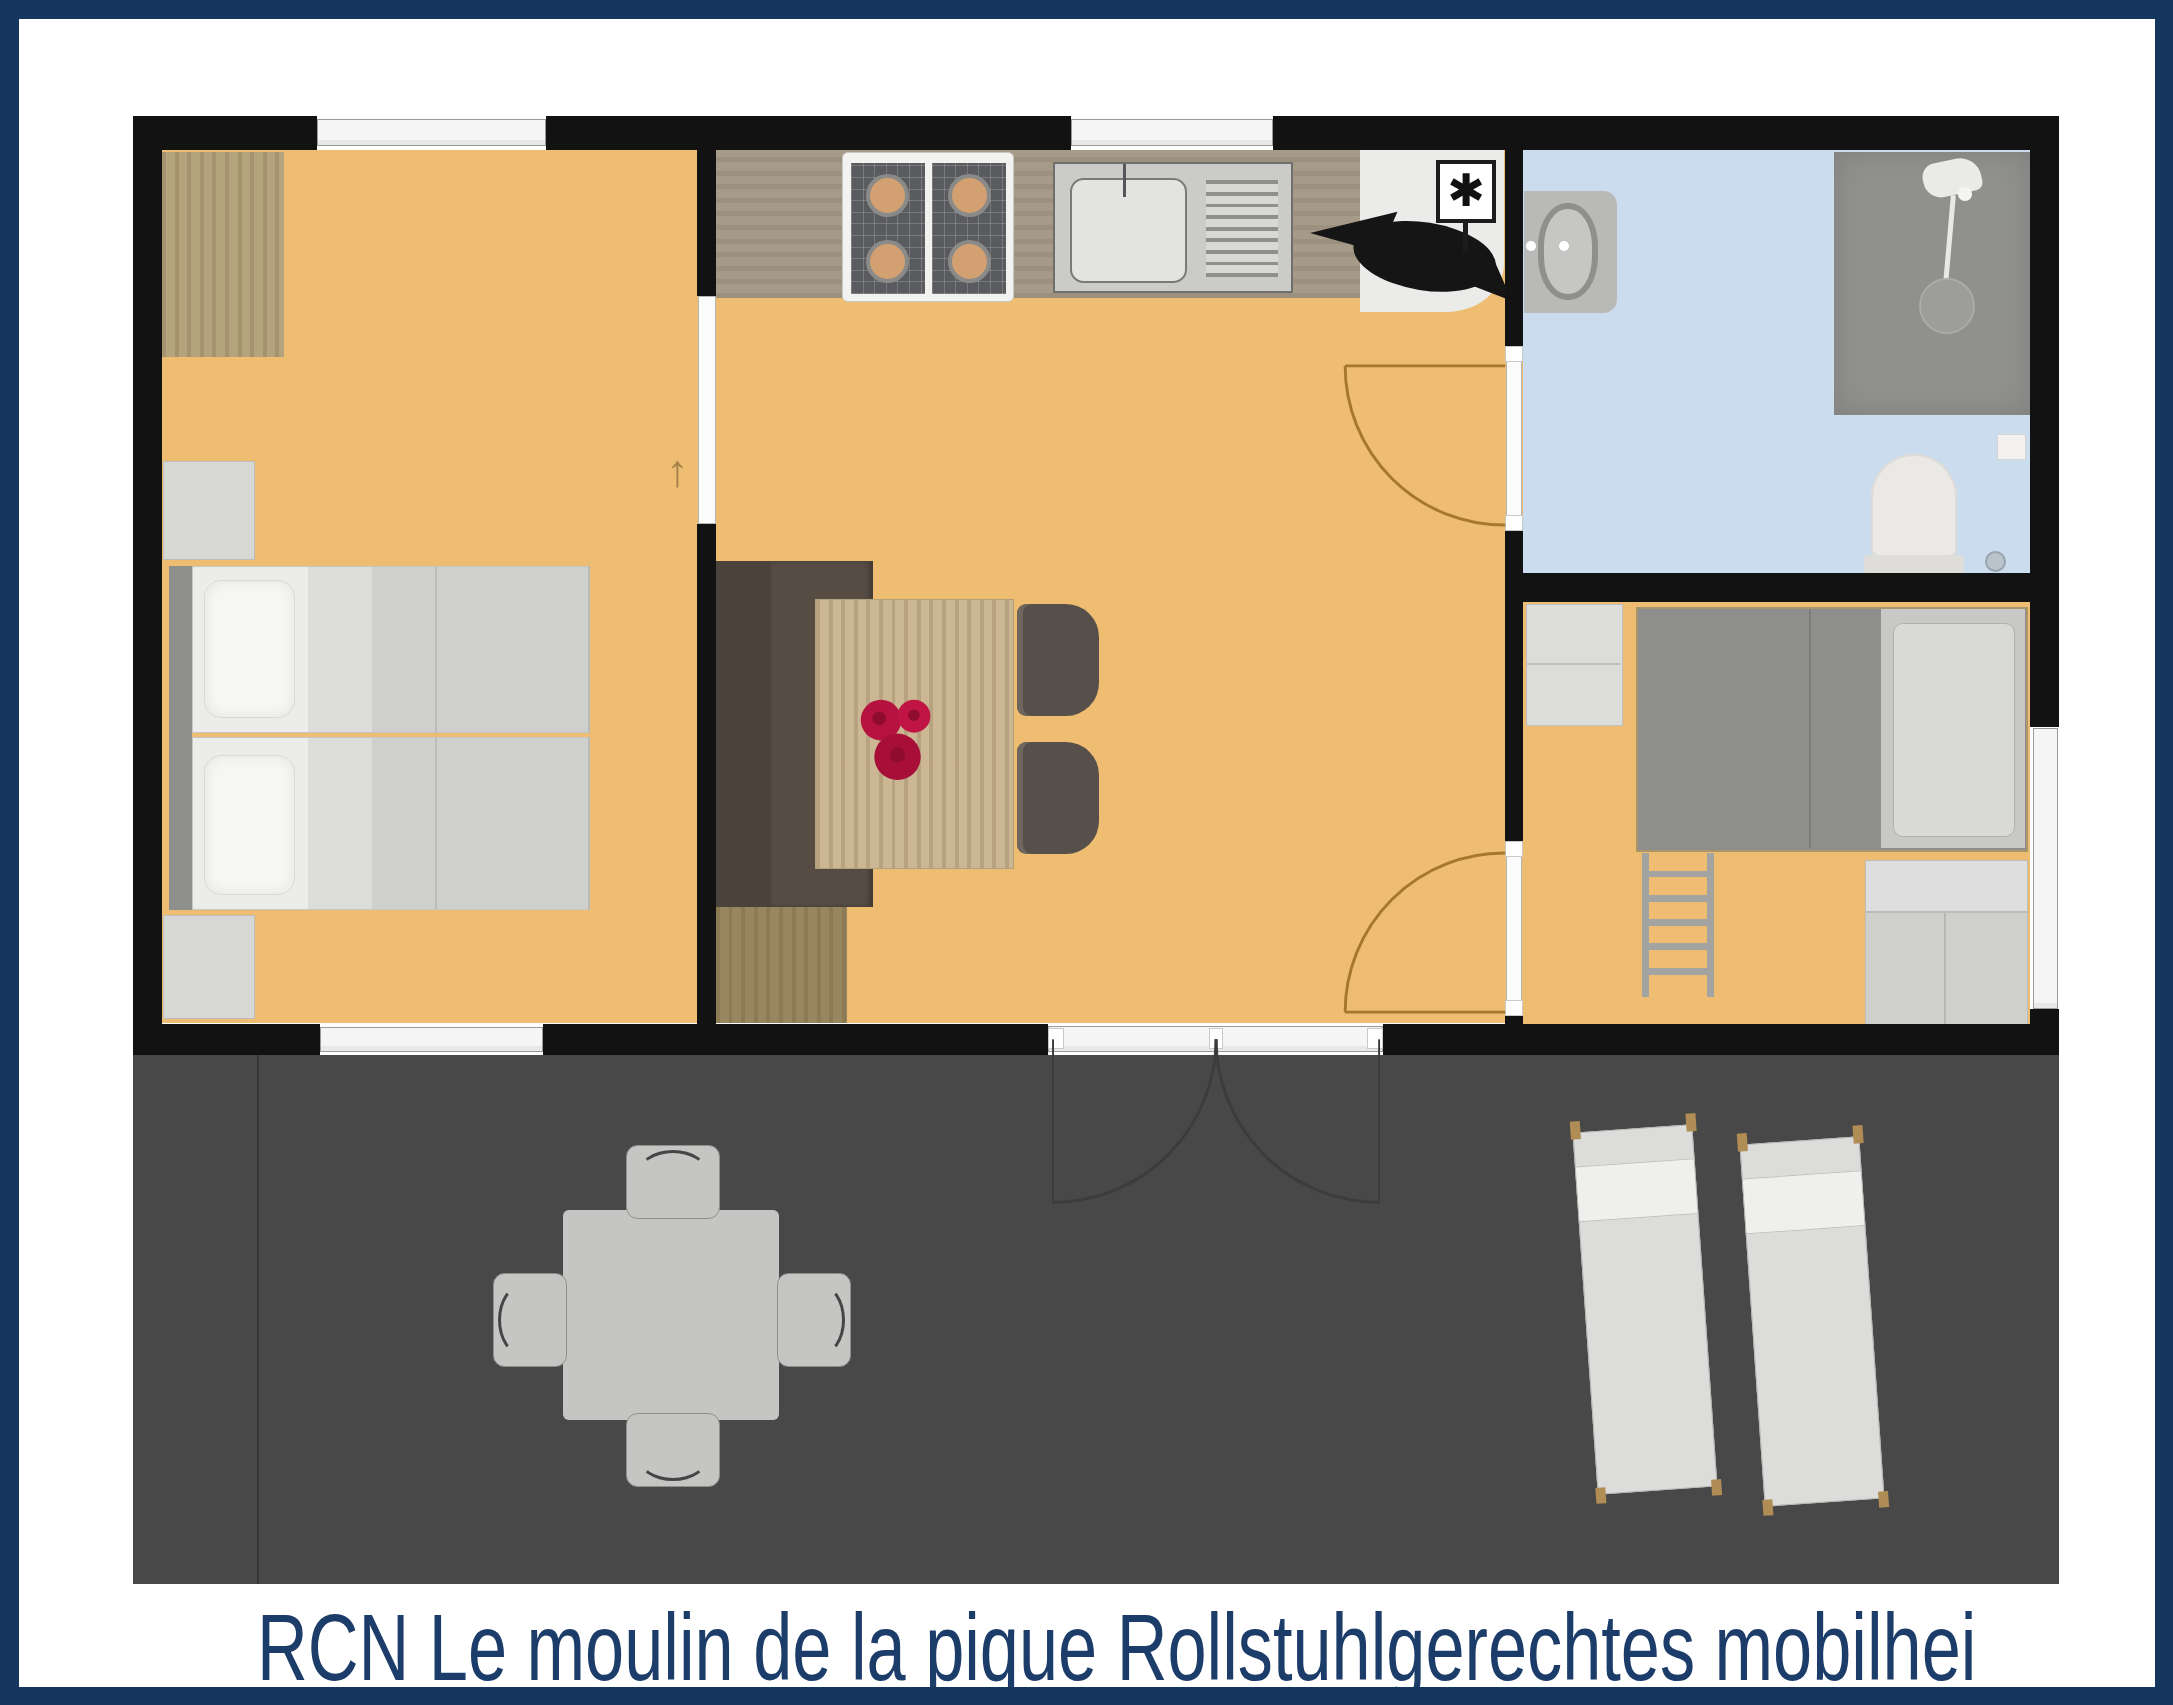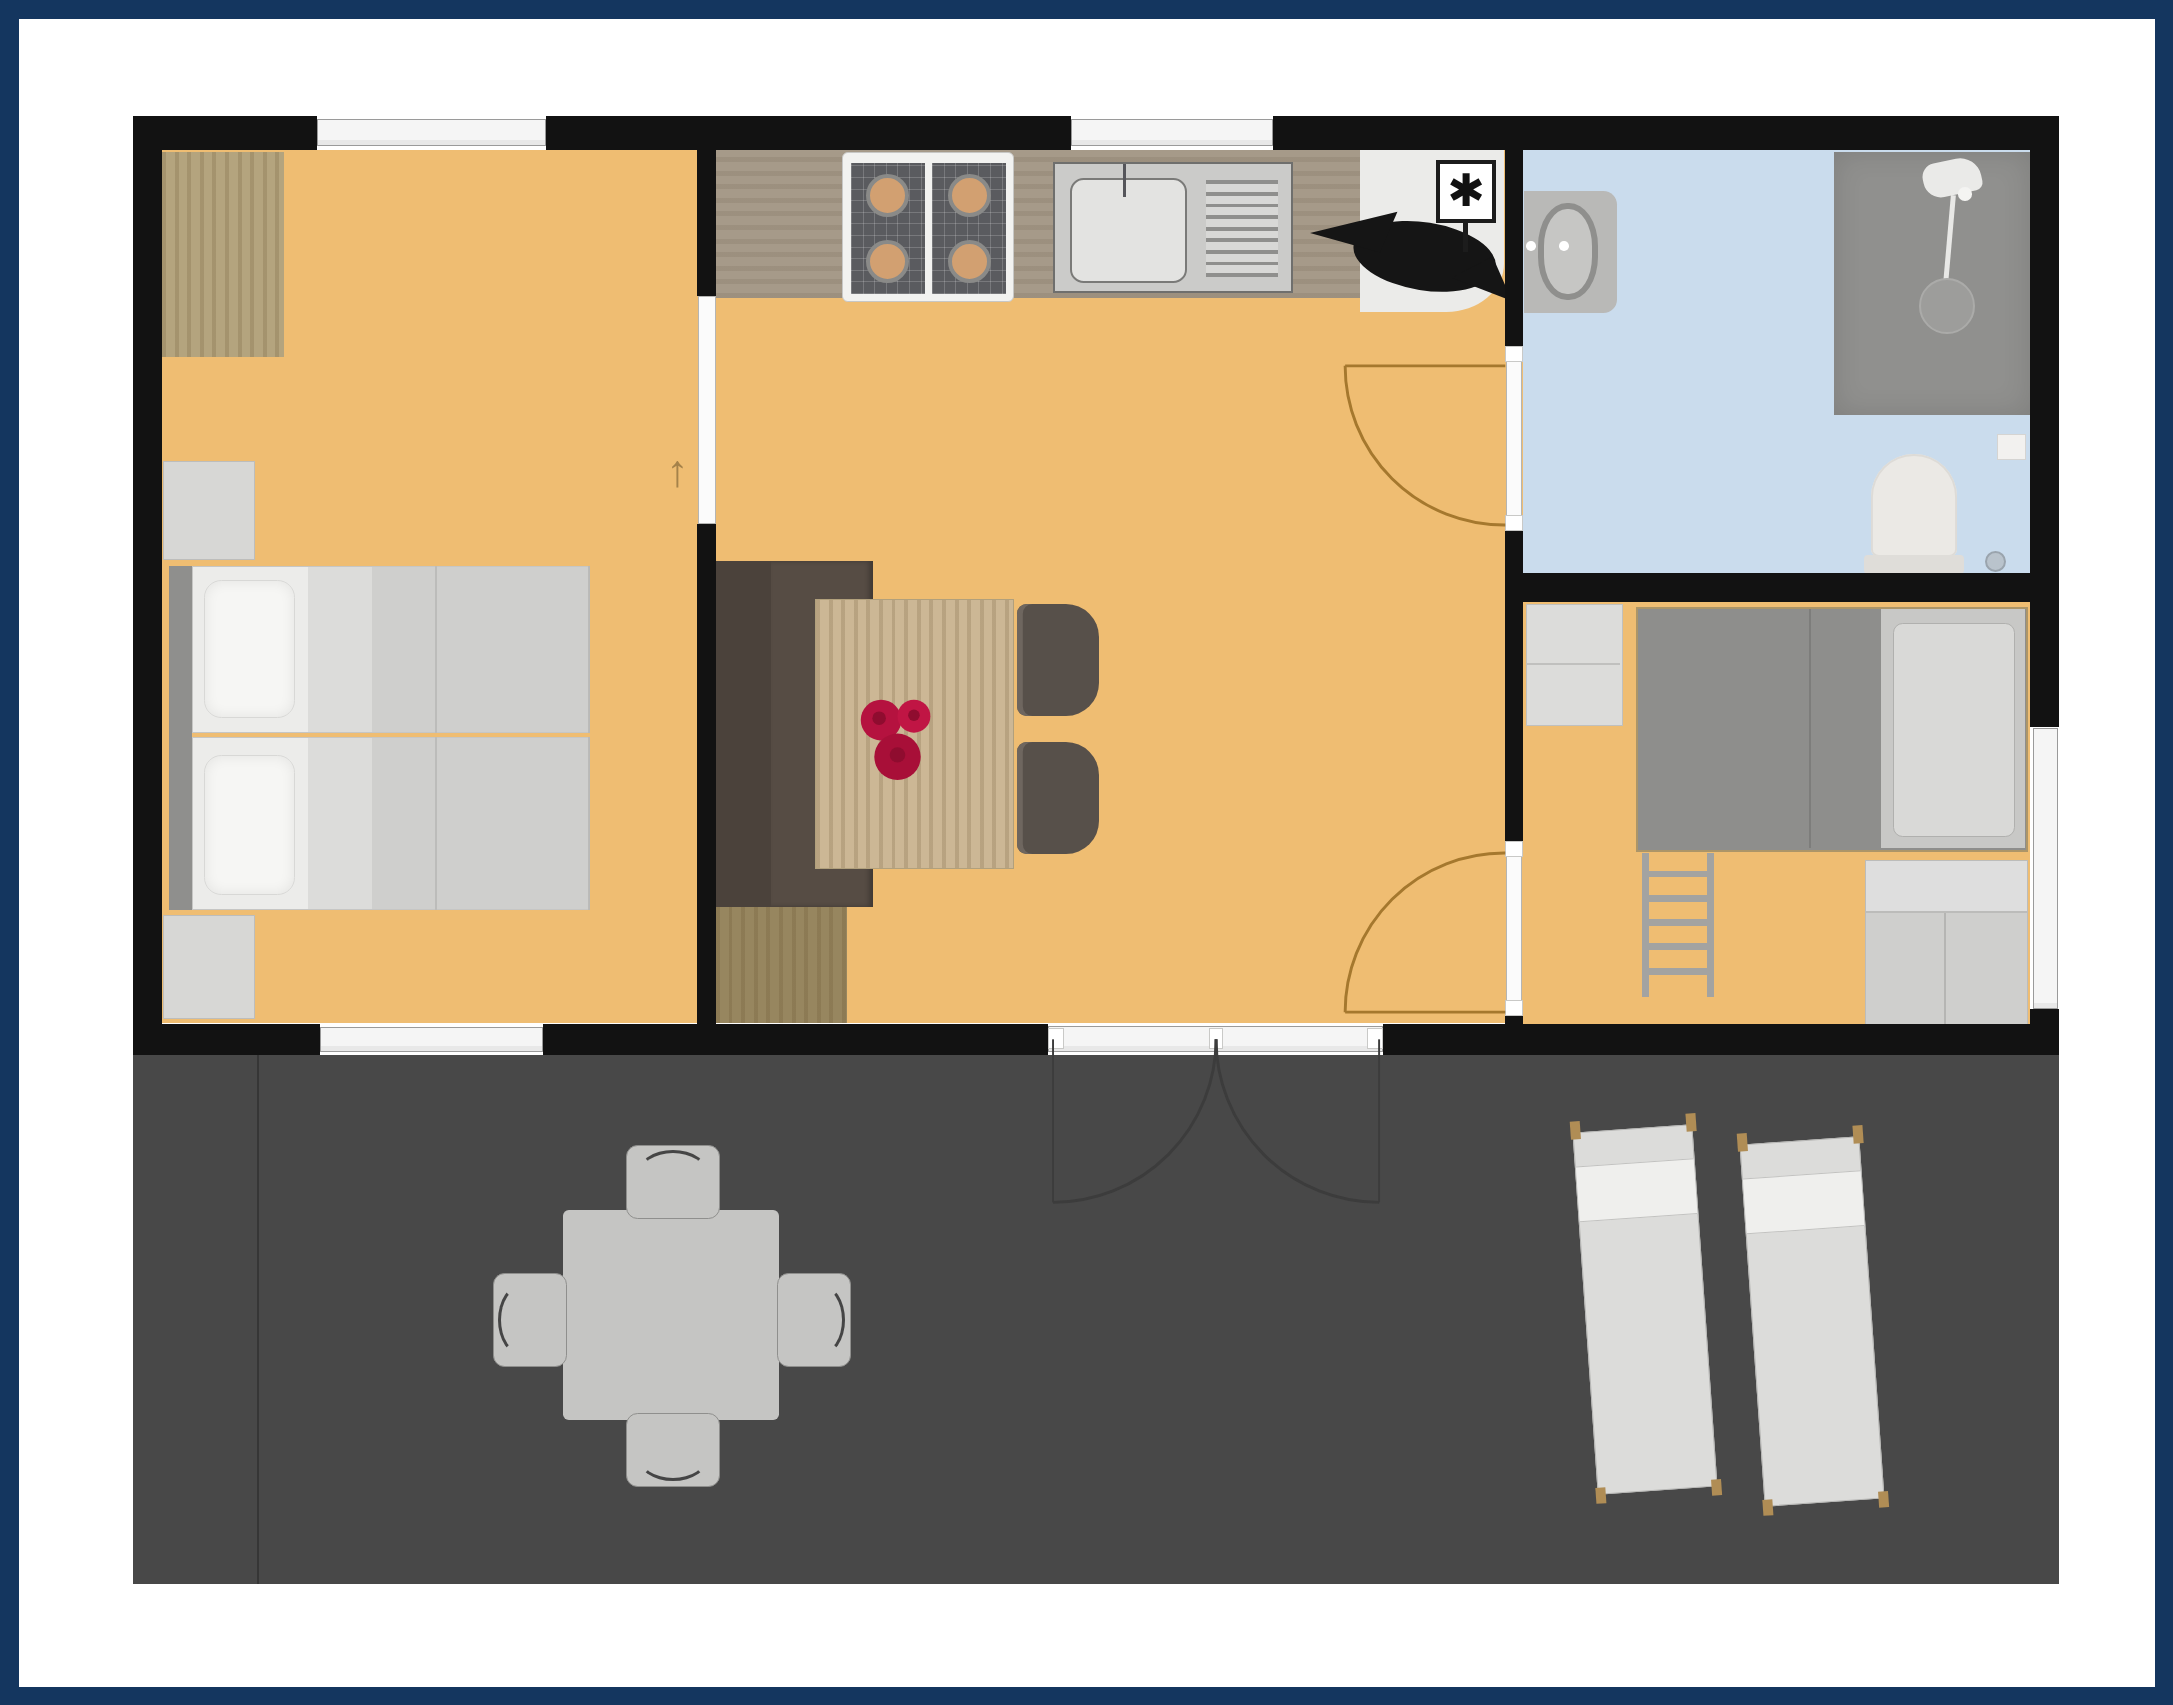--- a/index.html
+++ b/index.html
@@ -220,16 +220,19 @@
 
     <path d="M1386,1043 A164,164 0 0 1 1551,879" fill="none" stroke="#a5782e" stroke-width="3"></path>
     <path d="M1386,1043 L1551,1043" fill="none" stroke="#a5782e" stroke-width="3"></path>
 
     <path d="M1253,1071 A168,168 0 0 1 1085,1239" fill="none" stroke="#3c3c3c" stroke-width="3"></path>
     <path d="M1253,1071 A168,168 0 0 0 1421,1239" fill="none" stroke="#3c3c3c" stroke-width="3"></path>
     <path d="M1085,1071 L1085,1239" fill="none" stroke="#3c3c3c" stroke-width="2"></path>
     <path d="M1421,1071 L1421,1239" fill="none" stroke="#3c3c3c" stroke-width="2"></path>
   </svg>
 
+  <div class="title-wrap">
+    <span class="title-text">RCN Le moulin de la pique Rollstuhlgerechtes mobilhei</span>
+  </div>
 
   <div class="frame"></div>
 </div>
 
 
 </body></html>

